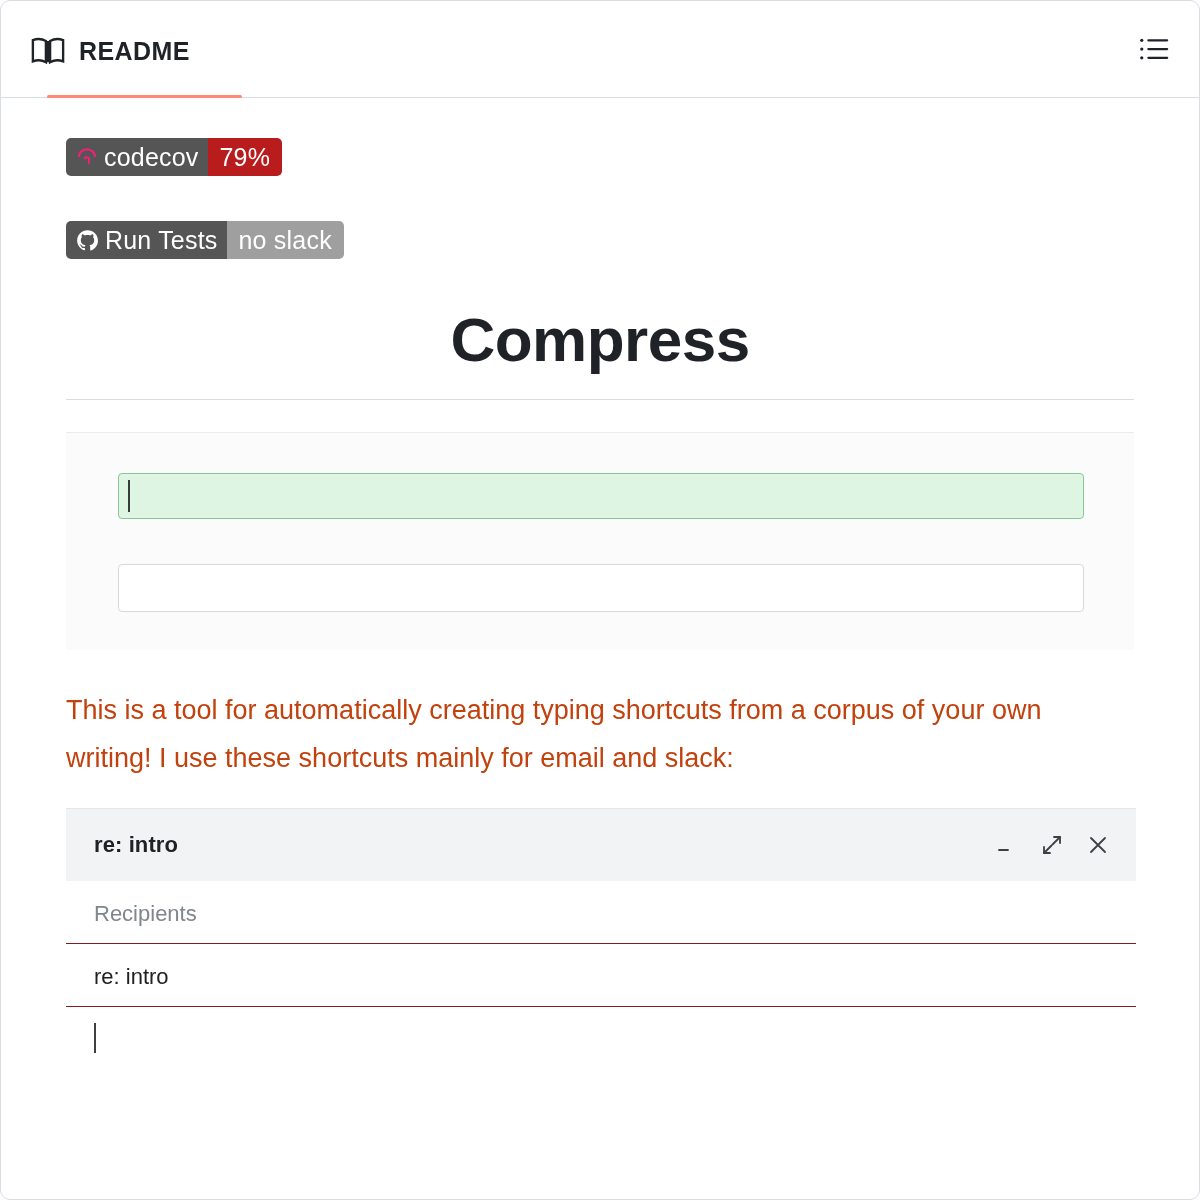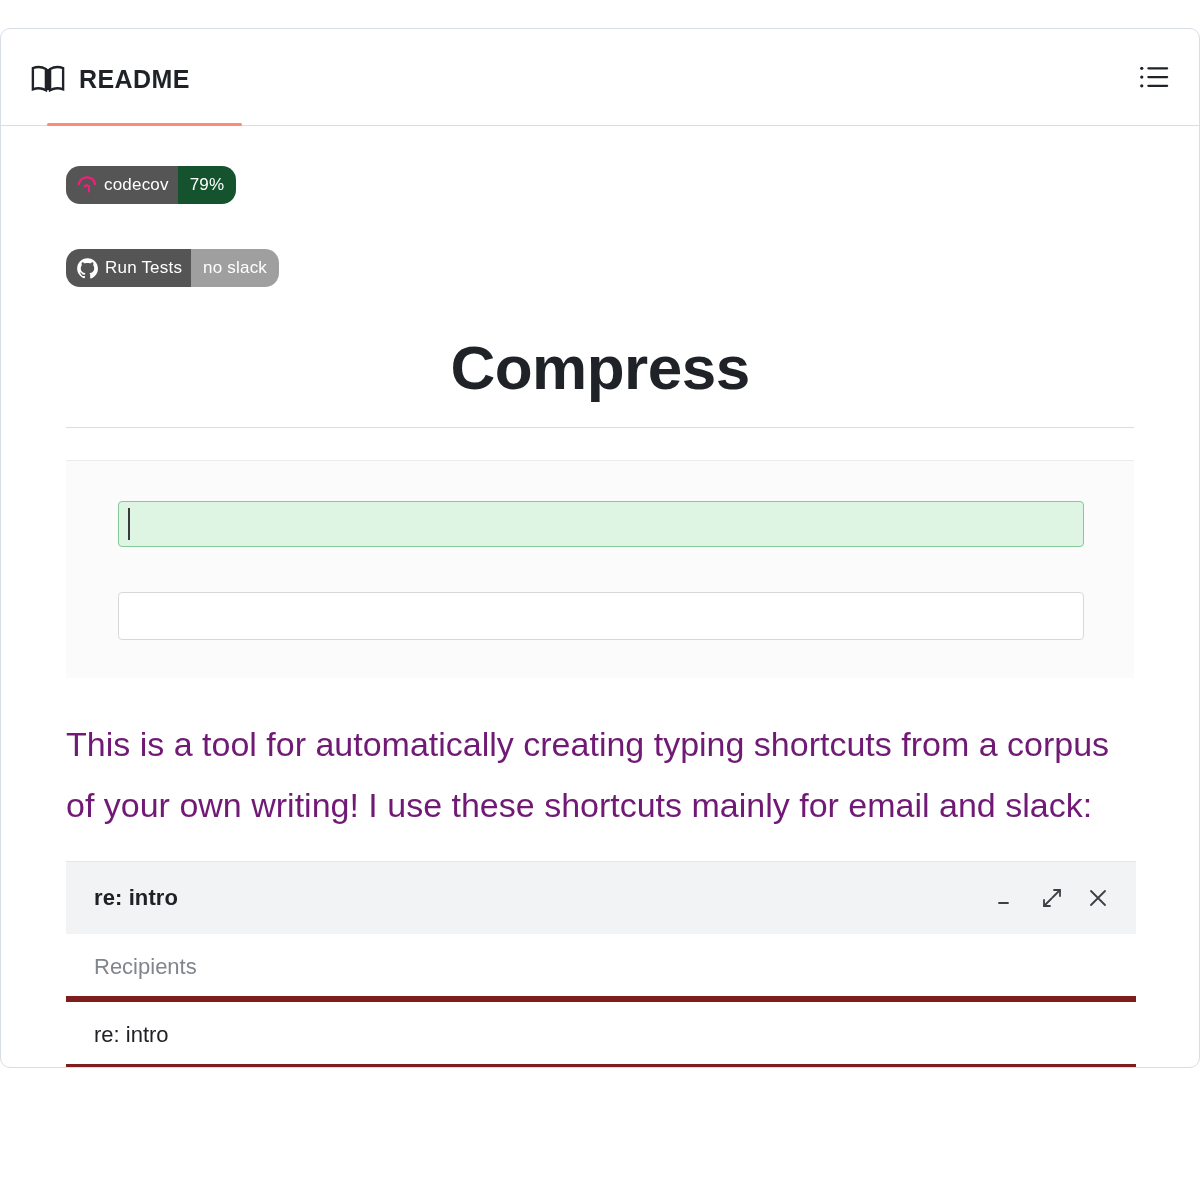--- a/index.html
+++ b/index.html
@@ -10,26 +10,25 @@
     height: 1200px;
     background: #ffffff;
     font-family: "Liberation Sans", sans-serif;
     color: #1f2328;
     overflow: hidden;
   }
 
   .page {
     position: relative;
     width: 1200px;
-    height: 1040px;
+    height: 1200px;
     background: #ffffff;
     border: 1px solid #d8dee4;
     border-radius: 10px;
     overflow: hidden;
-    margin-top: 28px;
   }
 
   
   .header {
     position: relative;
     height: 97px;
     border-bottom: 1px solid #d8dee4;
     display: flex;
     align-items: center;
     justify-content: space-between;
@@ -71,23 +70,23 @@
 
   
   .body {
     padding: 40px 65px 0 65px;
   }
 
   
   .badge {
     display: inline-flex;
     height: 38px;
-    border-radius: 14px;
+    border-radius: 5px;
     overflow: hidden;
-    font-size: 17px;
+    font-size: 25px;
     line-height: 38px;
     color: #ffffff;
     margin-bottom: 0;
     cursor: pointer;
     vertical-align: middle;
   }
   .badge-left {
     background: #555555;
     display: flex;
     align-items: center;
@@ -95,21 +94,21 @@
     padding: 0 9px 0 10px;
     letter-spacing: 0.2px;
   }
   .badge-right {
     display: flex;
     align-items: center;
     padding: 0 12px;
     letter-spacing: 0.2px;
   }
   .badge-codecov .badge-right { background: #e05d44; }
-  .badge-codecov .badge-right.orange { background: #14532d; }
+  .badge-codecov .badge-right.orange { background: #b91c1c; }
   .badge-runtests .badge-right { background: #9f9f9f; }
   .badge-row { margin-bottom: 45px; }
   .badge-row:last-of-type { margin-bottom: 0; }
 
   .codecov-glyph { width: 22px; height: 22px; display:block; }
   .gh-glyph { width: 23px; height: 23px; display:block; }
 
   
   .title {
     font-size: 62px;
@@ -156,24 +155,24 @@
     position: absolute;
     left: 9px;
     top: 6px;
     width: 2px;
     height: 32px;
     background: #3a3a3a;
   }
 
   
   .para {
-    font-size: 34px;
+    font-size: 27px;
     line-height: 1.78;
     margin: 36px 0 26px 0;
-    color: #701a75;
+    color: #c2410c;
     max-width: 1075px;
   }
 
   
   .email {
     background: #ffffff;
     border-top: 1px solid #e6e6e6;
     width: 1070px;
     height: 280px;
     position: relative;
@@ -195,21 +194,21 @@
   }
   .email-controls {
     display: flex;
     align-items: center;
     gap: 22px;
     color: #3c4043;
   }
   .ctrl { width: 24px; height: 24px; display: block; cursor: pointer; }
   .email-row {
     padding: 20px 28px 16px 28px;
-    border-bottom: 6px solid #7f1d1d;
+    border-bottom: 1px solid #7f1d1d;
     font-size: 22px;
   }
   .email-recipients { color: #80868b; }
   .email-subject { color: #202124; }
   .email-compose {
     padding: 22px 28px;
     position: relative;
     height: 60px;
   }
   .compose-caret {

